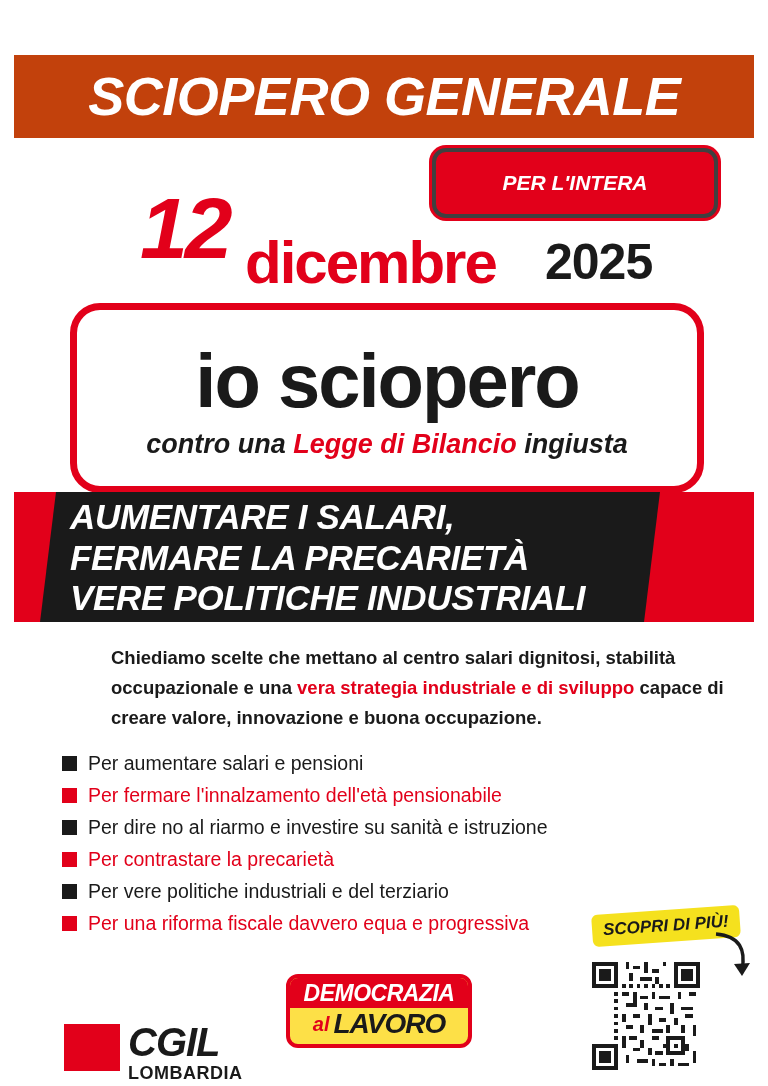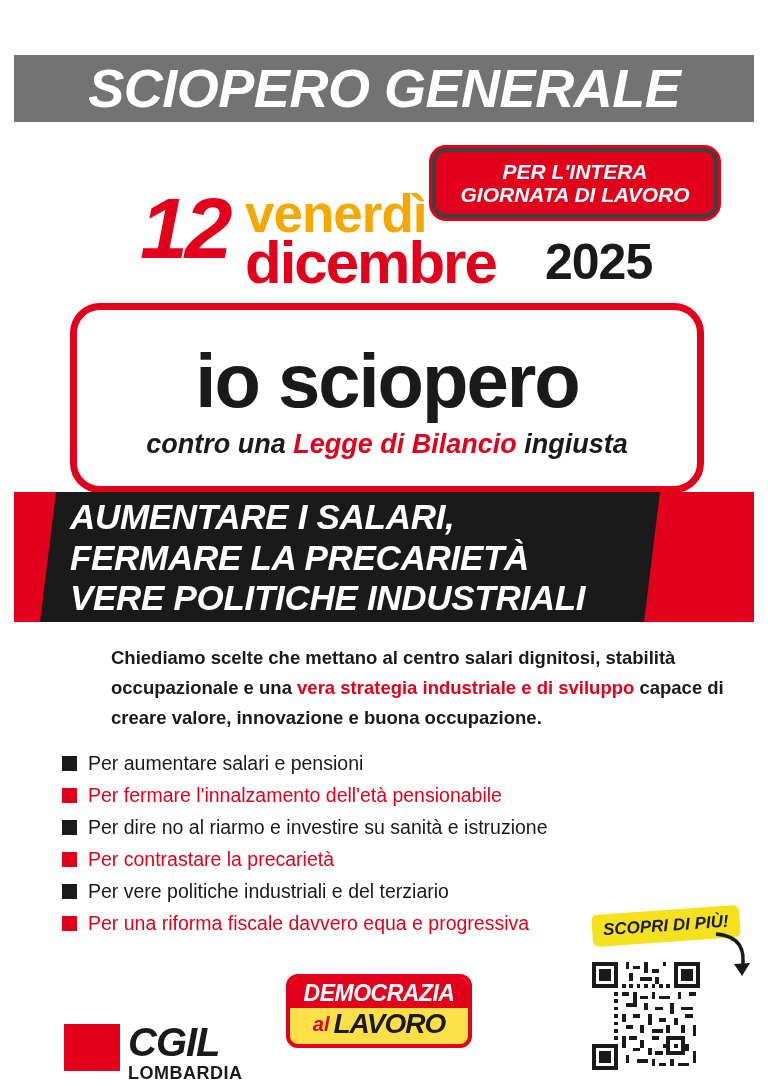--- a/index.html
+++ b/index.html
@@ -21,22 +21,22 @@
     background: #ffffff;
     box-sizing: border-box;
   }
 
   
   .top-banner {
     position: absolute;
     left: 14px;
     top: 55px;
     width: 740px;
-    height: 67px;
-    background: #737373;
+    height: 83px;
+    background: #c2410c;
     display: flex;
     align-items: center;
     justify-content: center;
   }
   .top-banner-text {
     color: #ffffff;
     font-weight: bold;
     font-style: italic;
     font-size: 53px;
     letter-spacing: -0.5px;
@@ -375,26 +375,24 @@
 <body>
 
 <div class="poster">
 
   <div class="top-banner">
     <div class="top-banner-text">SCIOPERO GENERALE</div>
   </div>
 
   <div class="badge-intera">
     <span>PER L'INTERA</span>
-    <span>GIORNATA DI LAVORO</span>
   </div>
 
   <div class="date-block">
     <div class="date-day">12</div>
-    <div class="date-venerdi">venerdì</div>
     <div class="date-month">dicembre</div>
     <div class="date-year">2025</div>
   </div>
 
   <div class="sciopero-box">
     <div class="sciopero-main">io sciopero</div>
     <div class="sciopero-sub">
       <span>contro una </span><span class="hl">Legge di Bilancio</span><span> ingiusta</span>
     </div>
   </div>

